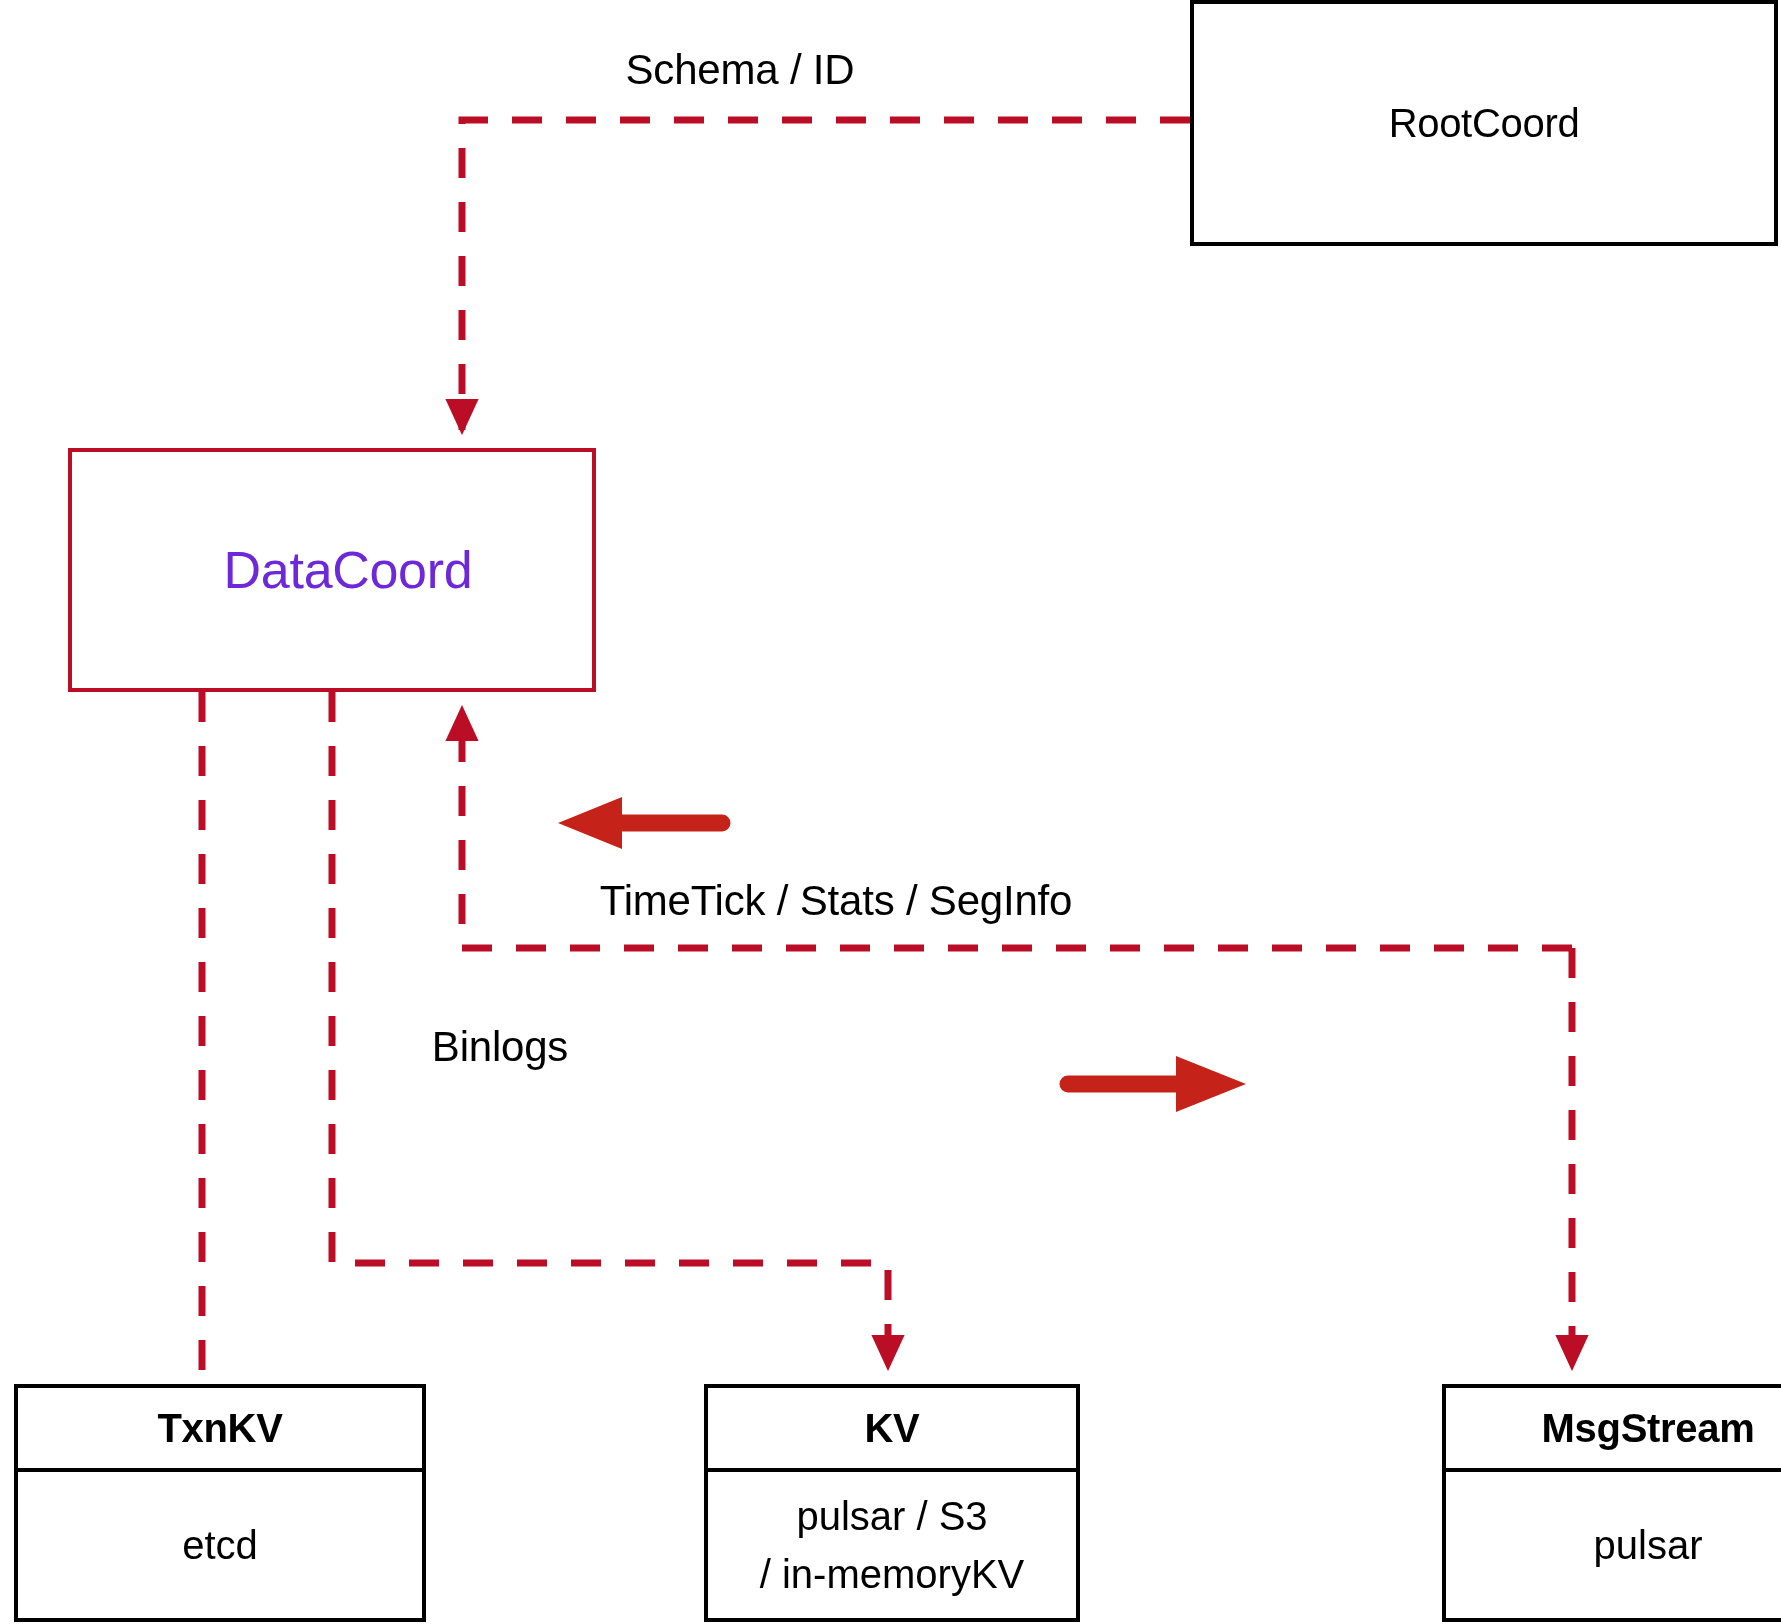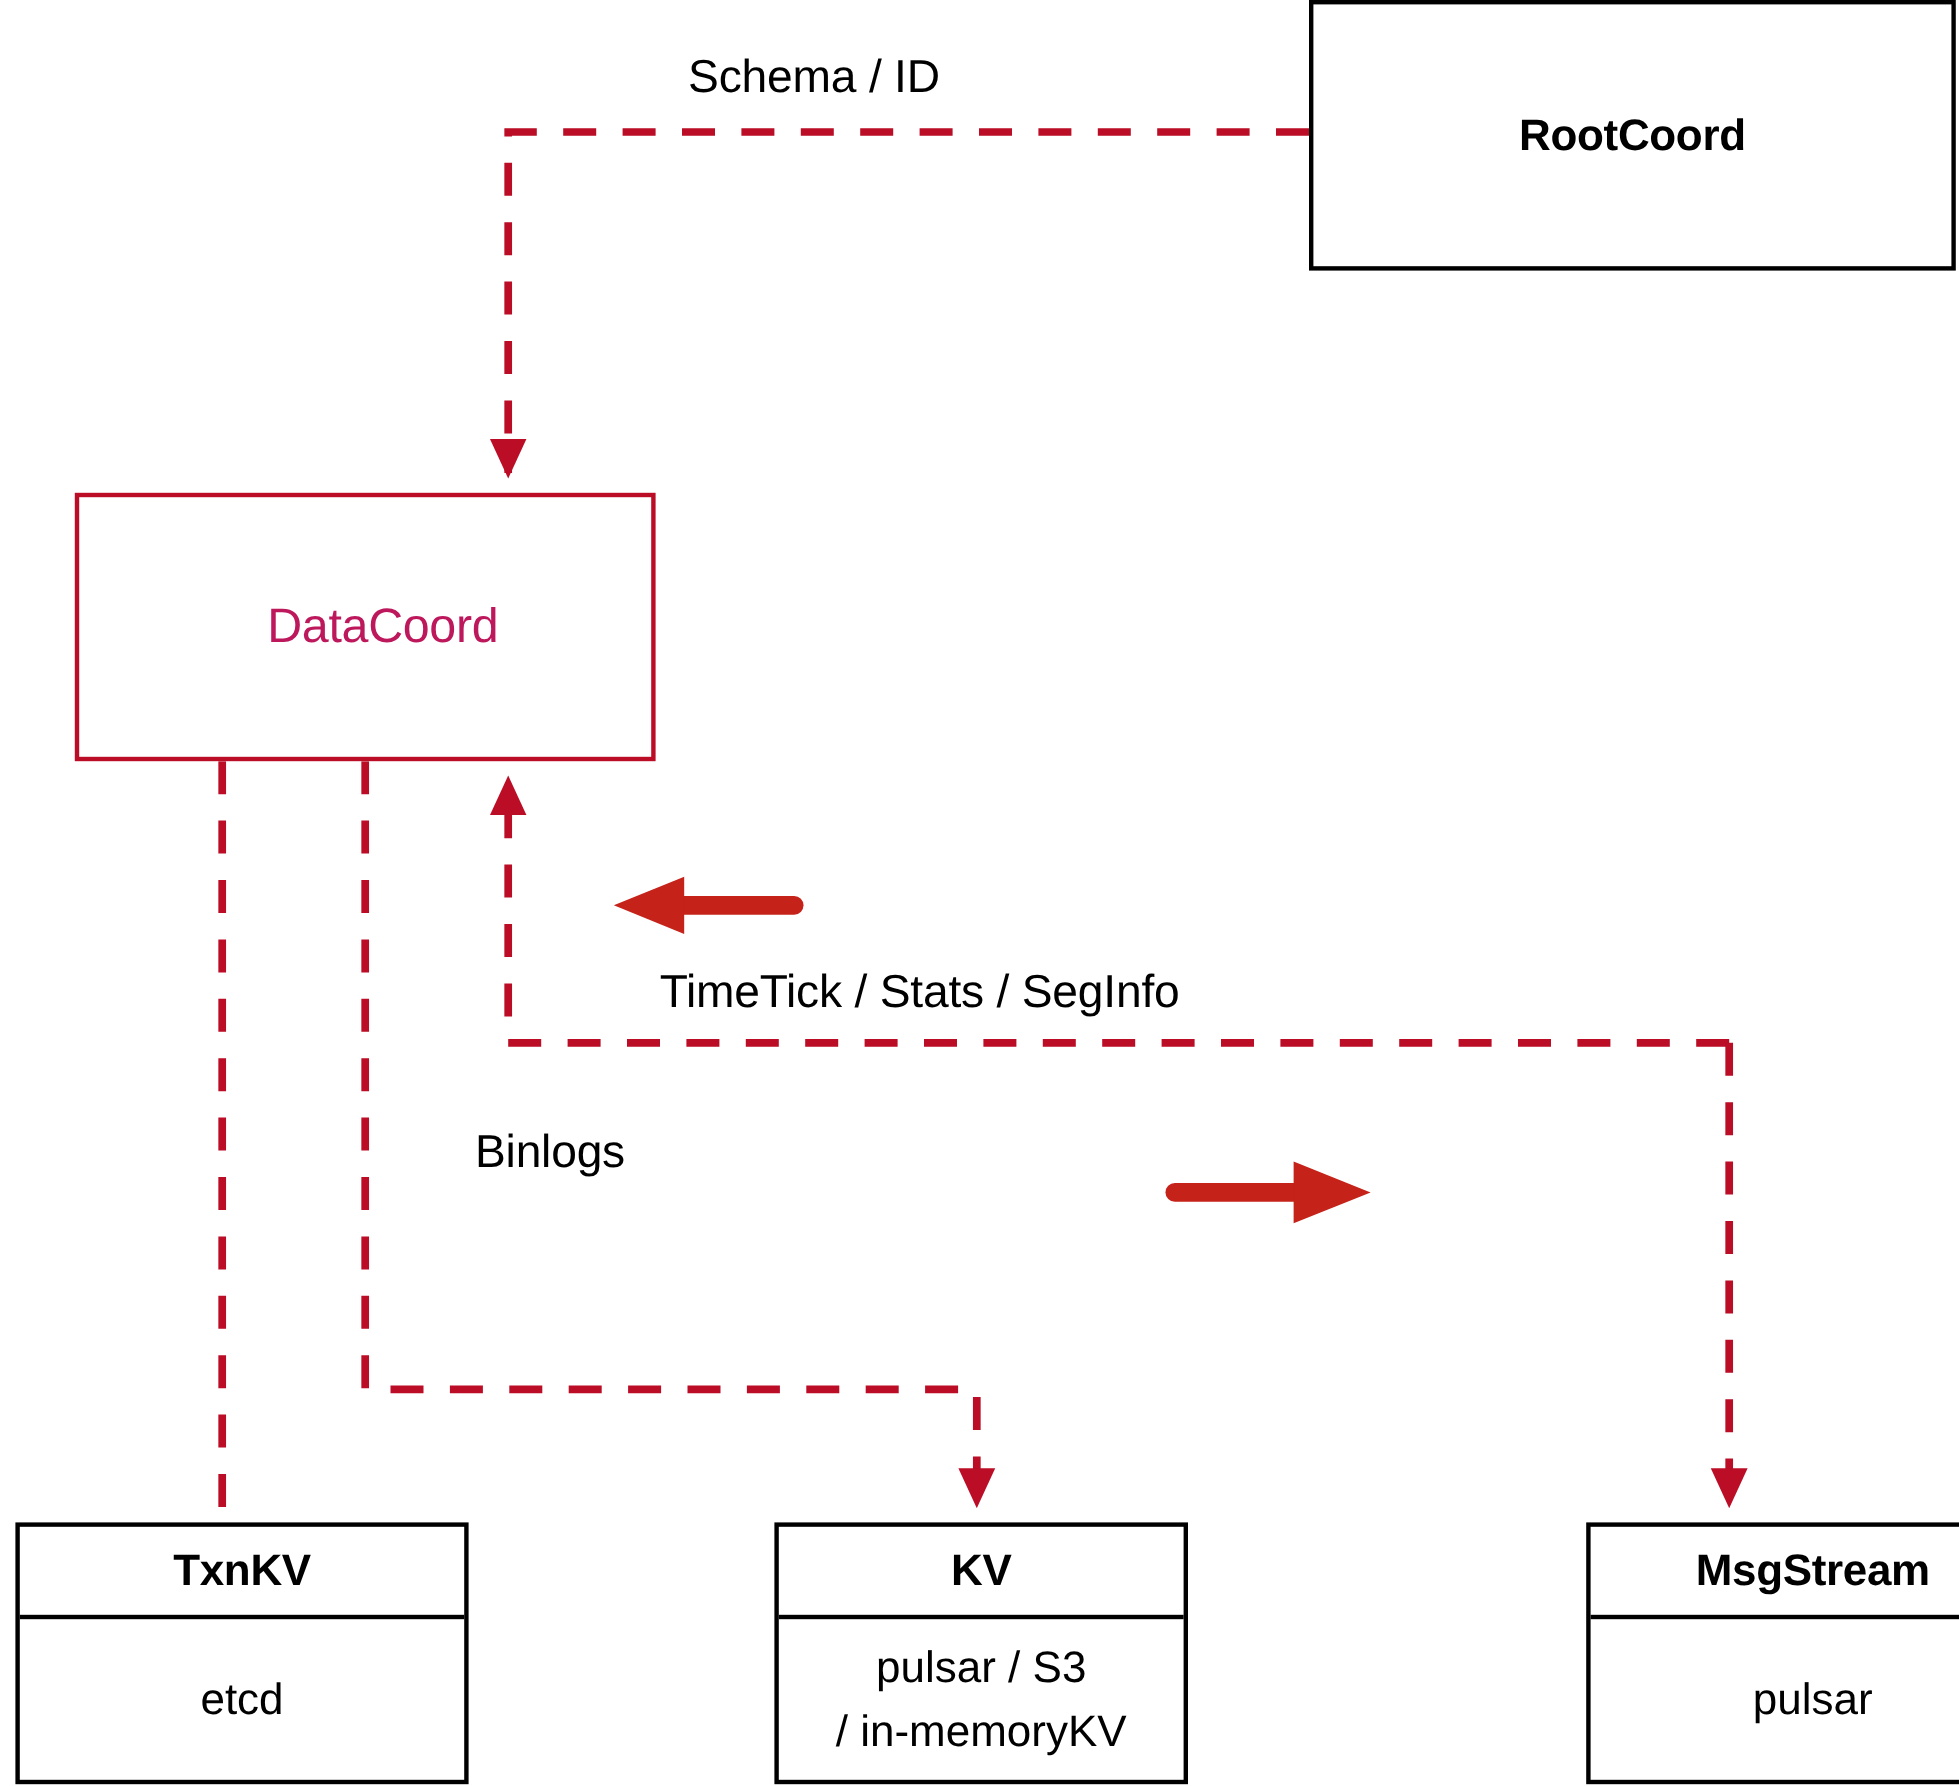--- a/index.html
+++ b/index.html
@@ -44,26 +44,26 @@
   .node-title {
     display: flex;
     align-items: center;
     justify-content: center;
     font-size: 40px;
     font-weight: bold;
     color: #000000;
     letter-spacing: -0.3px;
   }
   .node-title.plain {
-    font-weight: bold;
+    font-weight: normal;
   }
   .node-title.redtext {
-    color: #be185d;
+    color: #6d28d9;
     font-weight: normal;
-    font-size: 44px;
+    font-size: 52px;
     padding-left: 32px;
   }
   .node-divider {
     height: 4px;
     background: #000000;
     flex: none;
   }
   .node-body {
     flex: 1;
     display: flex;

